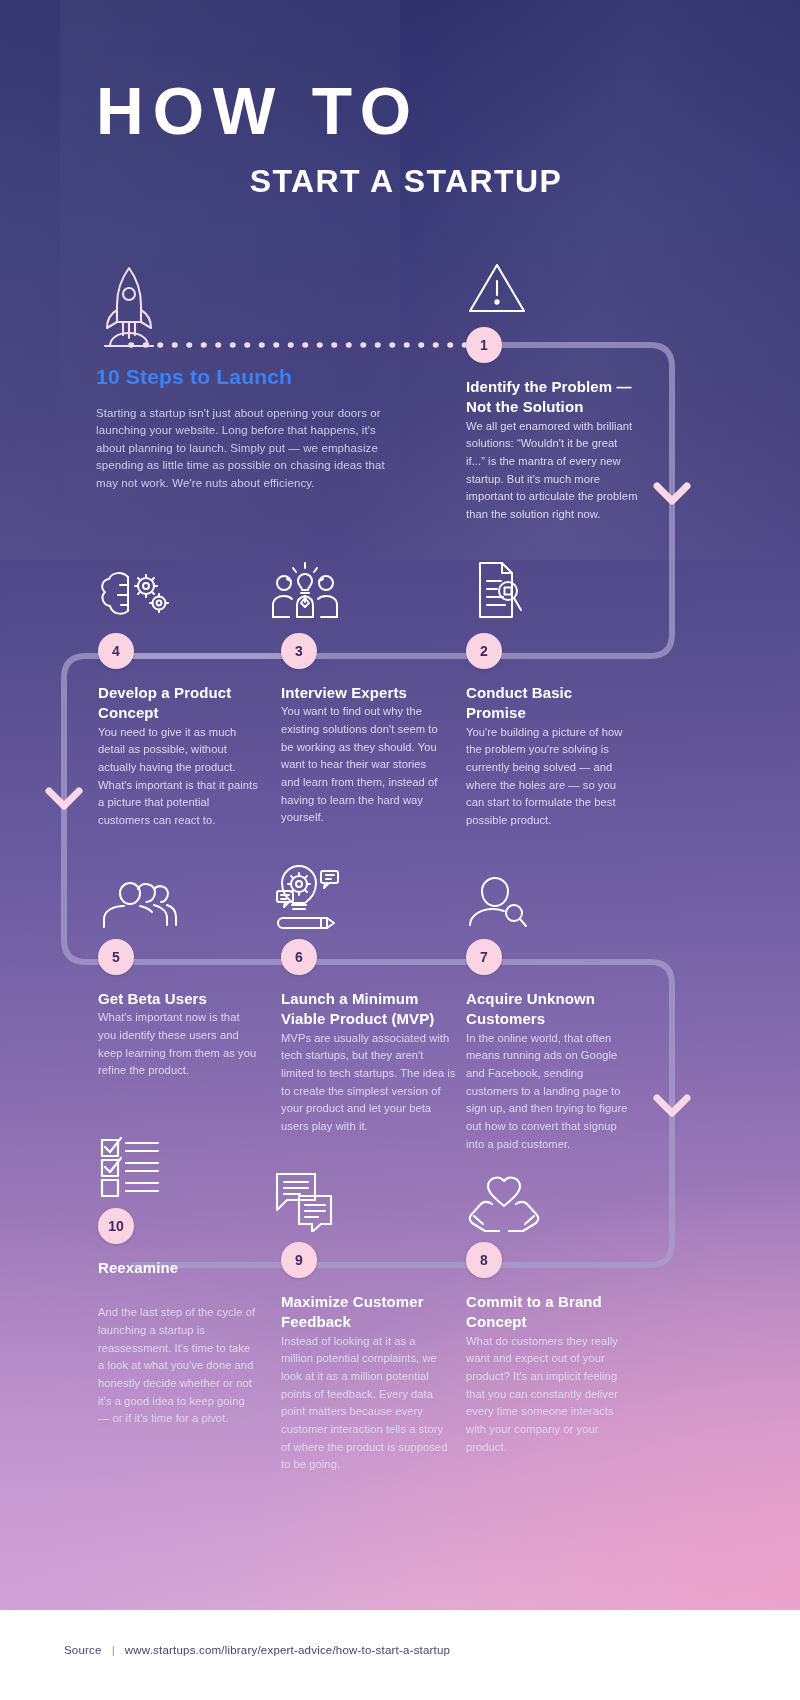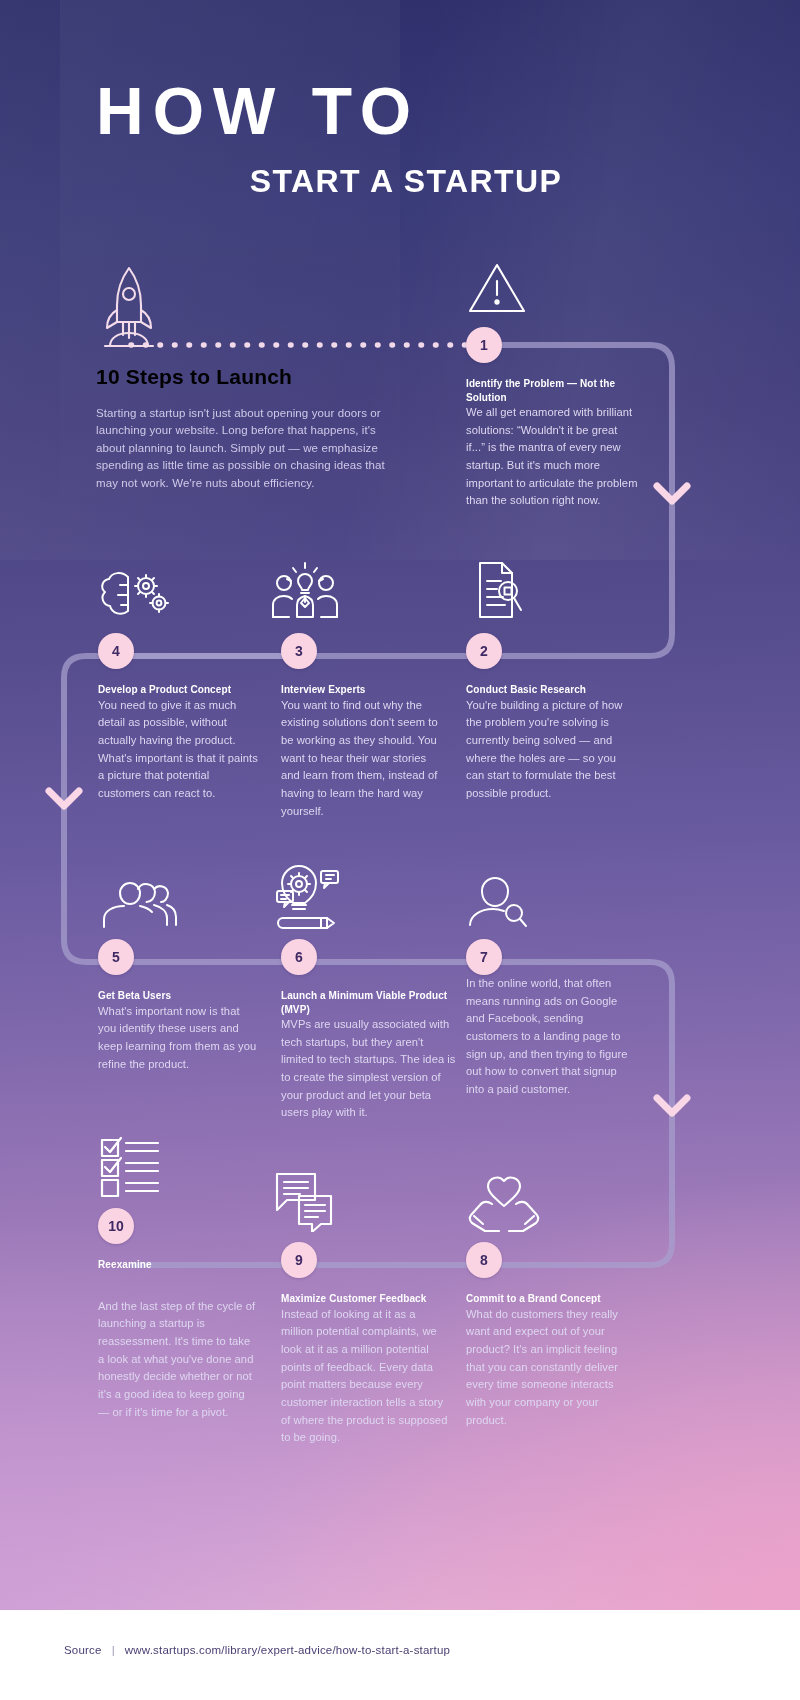--- a/index.html
+++ b/index.html
@@ -55,21 +55,21 @@
     font-size: 32px; font-weight: 700; color: #ffffff;
     letter-spacing: 1.4px; line-height: 1.1; text-align: center;
   }
 
   
   #connectors { position: absolute; left: 0; top: 0; width: 800px; height: 1700px; pointer-events: none; }
 
   
   .intro { position: absolute; left: 96px; top: 365px; width: 300px; }
   .intro-title {
-    font-size: 21px; font-weight: 700; color: #000000; letter-spacing: 0.2px;
+    font-size: 21px; font-weight: 700; color: #3b82f6; letter-spacing: 0.2px;
     margin-bottom: 16px;
   }
   .intro-body {
     font-size: 11.5px; line-height: 1.52; color: #cfc9e8; letter-spacing: 0.1px;
   }
 
   
   .step { position: absolute; width: 160px; }
   .step-icon {
     position: absolute; left: 0; bottom: 100%;
@@ -80,21 +80,21 @@
   .badge {
     width: 36px; height: 36px; border-radius: 50%;
     background: #fbd4e4; color: #3f2a63;
     font-size: 14px; font-weight: 700;
     display: flex; align-items: center; justify-content: center;
     position: relative; z-index: 4;
     box-shadow: 0 1px 3px rgba(40,20,70,0.18);
   }
   .step-title {
     margin-top: 14px;
-    font-size: 10px; font-weight: 700; color: #ffffff; line-height: 1.35;
+    font-size: 15px; font-weight: 700; color: #ffffff; line-height: 1.35;
     letter-spacing: 0.1px;
   }
   .step-body {
     font-size: 11.2px; line-height: 1.58; color: #ded7f0; letter-spacing: 0.05px;
   }
   .step.wide { width: 172px; }
 
   
   .footer {
     position: absolute; left: 0; bottom: 0; width: 800px; height: 90px;
@@ -227,21 +227,21 @@
       <svg width="58" height="64" viewBox="0 0 58 64" fill="none" stroke="#ffffff" stroke-width="2" stroke-linecap="round" stroke-linejoin="round">
         <path d="M12 4 h22 l10 10 v44 h-32 Z"></path>
         <path d="M34 4 v10 h10"></path>
         <path d="M19 22 h14 M19 30 h10 M19 38 h16 M19 46 h18"></path>
         <circle cx="40" cy="32" r="9"></circle>
         <rect x="36.5" y="28.5" width="7" height="7"></rect>
         <path d="M46 39 l7 12"></path>
       </svg>
     </div>
     <div class="badge">2</div>
-    <div class="step-title">Conduct Basic Research</div>
+    <div class="step-title">Conduct Basic Promise</div>
     <div class="step-body">You're building a picture of how the problem you're solving is currently being solved — and where the holes are — so you can start to formulate the best possible product.</div>
   </div>
 
   <div class="step" style="left:98px; top:939px;">
     <div class="step-icon">
       <svg width="80" height="58" viewBox="0 0 80 58" fill="none" stroke="#ffffff" stroke-width="2" stroke-linecap="round" stroke-linejoin="round">
         <path d="M22 22 a10 10 0 1 1 20 0 c0 7 -5 11 -10 11 c-5 0 -10 -4 -10 -11 Z"></path>
         <path d="M6 56 v-8 c0 -8 9 -13 20 -13"></path>
         <path d="M42 35 c5 1 9 3 12 6"></path>
         <path d="M40 18 a9 9 0 0 1 17 3 c0 6 -4 10 -8.5 10"></path>
@@ -281,20 +281,21 @@
   <div class="step wide" style="left:466px; top:939px; width:165px;">
     <div class="step-icon" style="left:0;">
       <svg width="62" height="58" viewBox="0 0 62 58" fill="none" stroke="#ffffff" stroke-width="2" stroke-linecap="round" stroke-linejoin="round">
         <path d="M16 20 a13 13 0 1 1 26 0 c0 9 -6 15 -13 15 c-7 0 -13 -6 -13 -15 Z"></path>
         <path d="M4 54 c0 -9 10 -16 23 -16 c4 0 8 1 11 2"></path>
         <circle cx="48" cy="42" r="8"></circle>
         <path d="M54 48 l6 7"></path>
       </svg>
     </div>
     <div class="badge">7</div>
+    <div class="step-title">Acquire Unknown Customers</div>
     <div class="step-body">In the online world, that often means running ads on Google and Facebook, sending customers to a landing page to sign up, and then trying to figure out how to convert that signup into a paid customer.</div>
   </div>
 
   <div class="step" style="left:98px; top:1208px;">
     <div class="step-icon">
       <svg width="64" height="62" viewBox="0 0 64 62" fill="none" stroke="#ffffff" stroke-width="2.2" stroke-linecap="round" stroke-linejoin="round">
         <rect x="4" y="4" width="16" height="16"></rect>
         <path d="M7 11 l5 5 l11 -14"></path>
         <rect x="4" y="24" width="16" height="16"></rect>
         <path d="M7 31 l5 5 l11 -14"></path>

